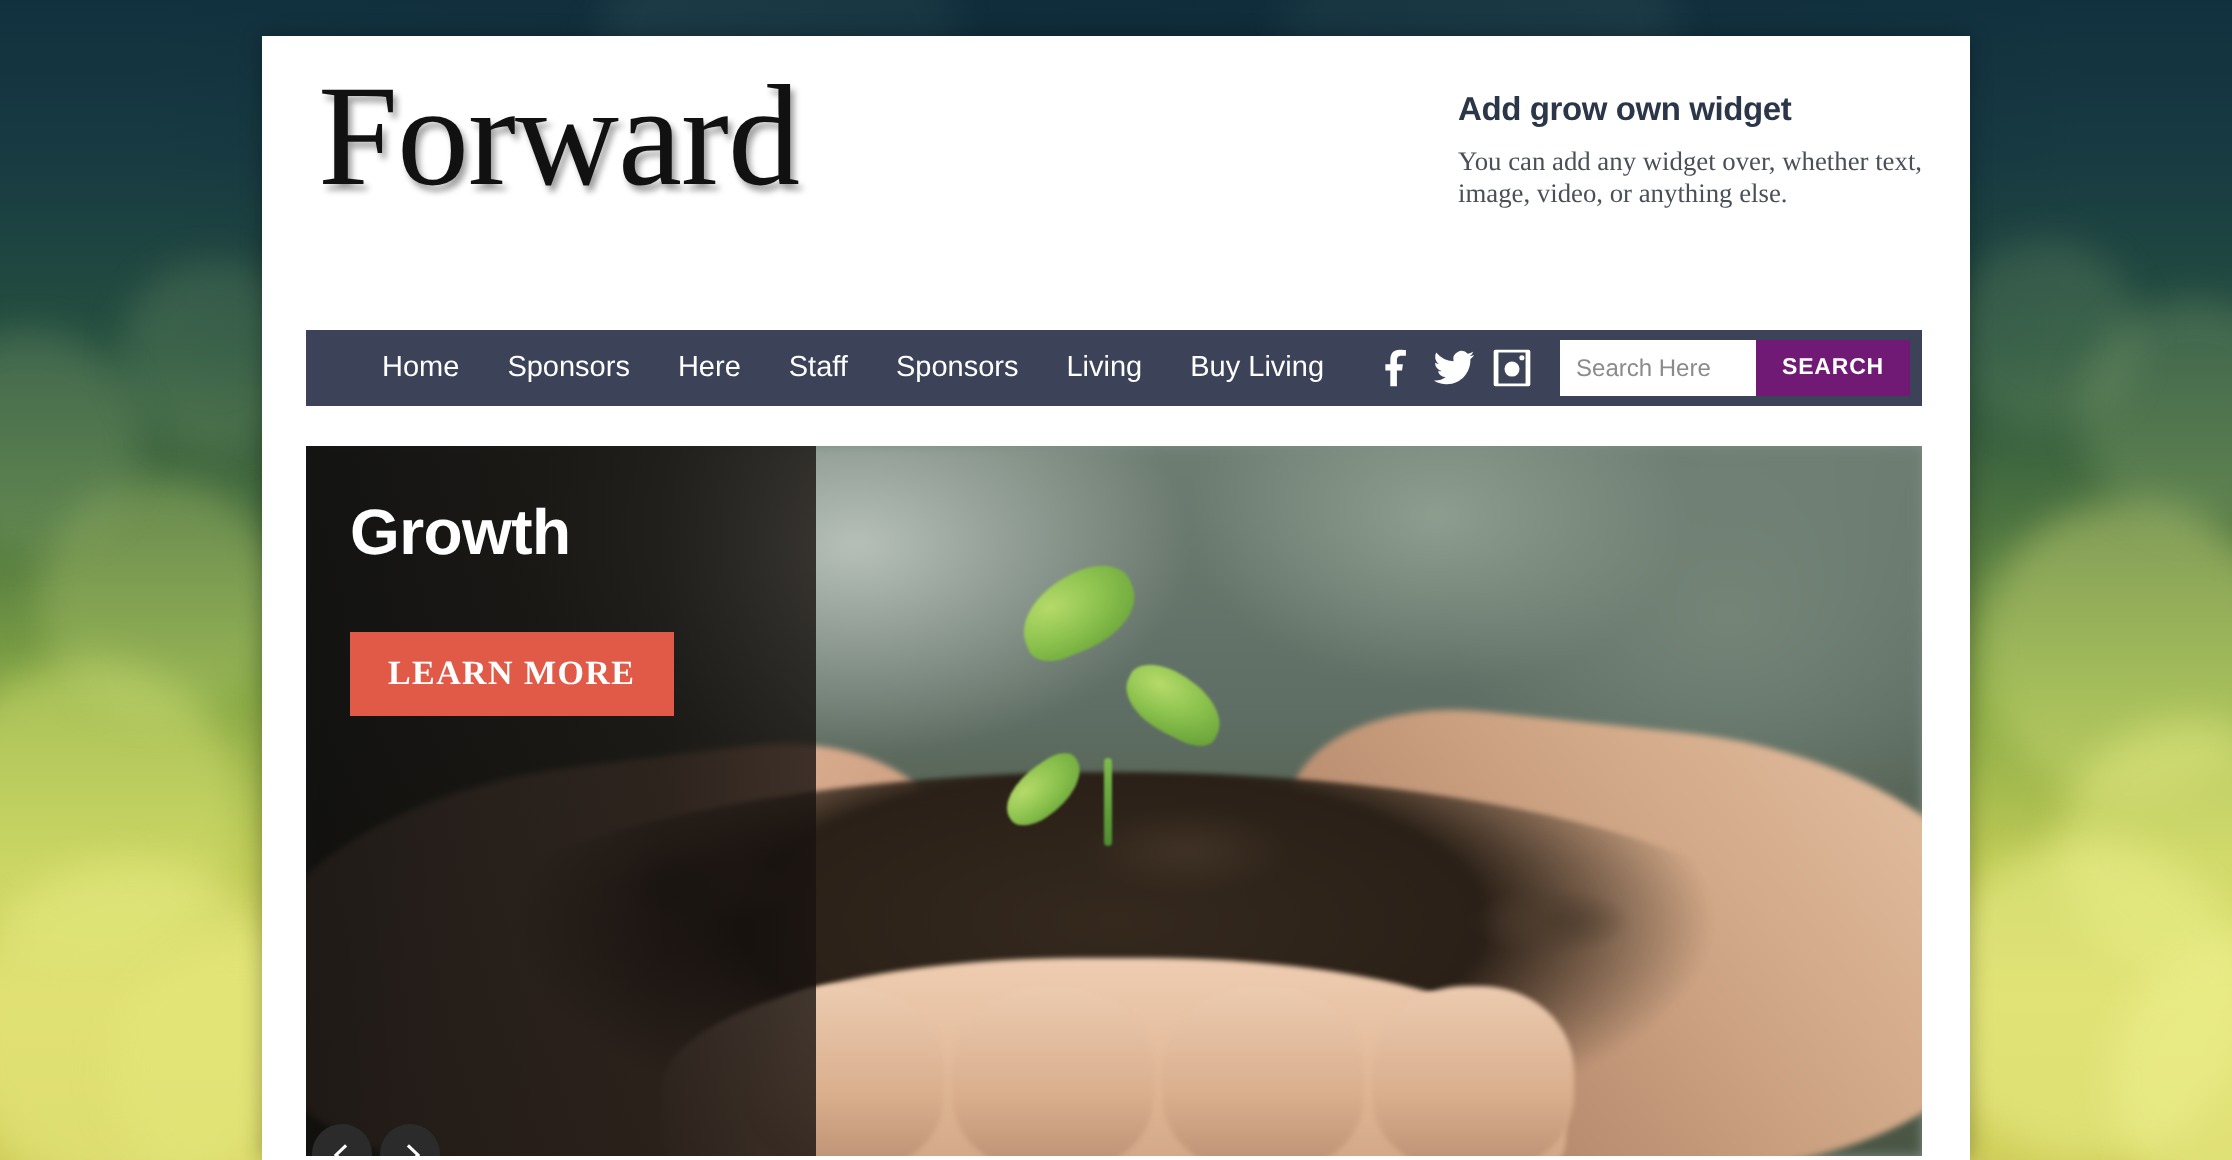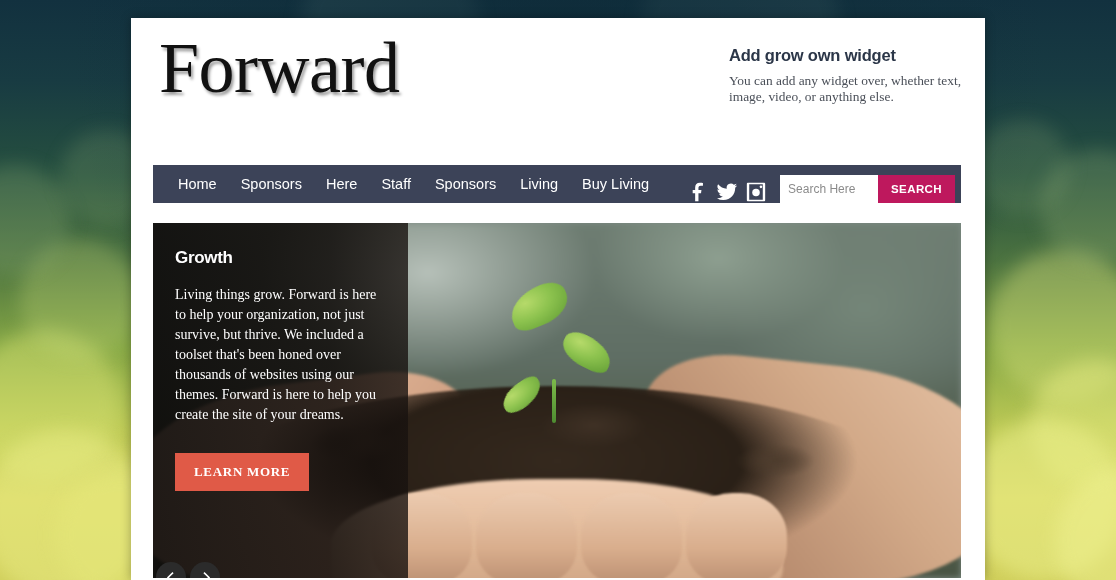--- a/index.html
+++ b/index.html
@@ -92,33 +92,33 @@
     left:22px; top:147px;
     width:808px; height:38px;
     background:#3c4358;
     display:flex;
     align-items:center;
   }
   #nav-menu {
     display:flex;
     align-items:center;
     list-style:none;
-    padding-left:13px;
+    padding-left:26px;
   }
   #nav-menu li {
     color:#ffffff;
     font-size:14.5px;
     padding:0 12px;
     white-space:nowrap;
     cursor:pointer;
   }
   #nav-right {
     margin-left:auto;
     display:flex;
-    align-items:flex-end;
+    align-items:center;
     height:100%;
   }
   .social-icon {
     width:22px; height:22px;
     margin-right:7px;
     fill:#ffffff;
     cursor:pointer;
   }
   #search-wrap {
     display:flex;
@@ -132,21 +132,21 @@
     background:#ffffff;
     padding:0 8px;
     font-family:"Liberation Sans", sans-serif;
     font-size:12px;
     color:#777;
     outline:none;
   }
   #search-input::placeholder { color:#8b8b8b; }
   #search-button {
     border:0;
-    background:#be185d;
+    background:#701a75;
     color:#ffffff;
     font-family:"Liberation Sans", sans-serif;
     font-size:11.5px;
     font-weight:bold;
     letter-spacing:.4px;
     padding:0 13px;
     cursor:pointer;
   }
 
   
@@ -256,40 +256,40 @@
   
   #hero-panel {
     position:absolute;
     left:0; top:0;
     width:255px; height:100%;
     background:linear-gradient(to right, rgba(10,8,7,.90) 0%, rgba(16,12,10,.86) 70%, rgba(24,18,15,.80) 100%);
     padding:25px 26px 0 22px;
   }
   #hero-title {
     font-family:"Liberation Sans", sans-serif;
-    font-size:17px;
+    font-size:32px;
     font-weight:bold;
     color:#ffffff;
     letter-spacing:-.3px;
-    margin-bottom:17px;
+    margin-bottom:3px;
   }
   #hero-text {
     font-family:"Liberation Serif", serif;
     font-size:14px;
     line-height:1.43;
     color:#ffffff;
     width:203px;
   }
   #hero-cta {
     display:inline-block;
     margin-top:28px;
     background:#e05a47;
     color:#ffffff;
     font-family:"Liberation Serif", serif;
-    font-size:13px;
+    font-size:17px;
     font-weight:bold;
     letter-spacing:.7px;
     padding:11px 19px;
     cursor:pointer;
     border:0;
   }
 
   
   #slider-arrows {
     position:absolute;
@@ -390,21 +390,20 @@
       <div class="leaf leaf-low"></div>
       <div class="hand hand-fg"></div>
       <div class="finger" style="left:27%;"></div>
       <div class="finger" style="left:40%;"></div>
       <div class="finger" style="left:53%;"></div>
       <div class="finger" style="left:66%;"></div>
     </div>
 
     <div id="hero-panel">
       <div id="hero-title">Growth</div>
-      <div id="hero-text">Living things grow. Forward is here to help your organization, not just survive, but thrive. We included a toolset that's been honed over thousands of websites using our themes. Forward is here to help you create the site of your dreams.</div>
       <button id="hero-cta">LEARN MORE</button>
     </div>
 
     <div id="slider-arrows">
       <div class="arrow-btn">
         <svg width="11" height="11" viewBox="0 0 11 11">
           <path d="M7.6 1.2 3.1 5.5l4.5 4.3-1.1 1.1L.9 5.5 6.5.1z"></path>
         </svg>
       </div>
       <div class="arrow-btn">

